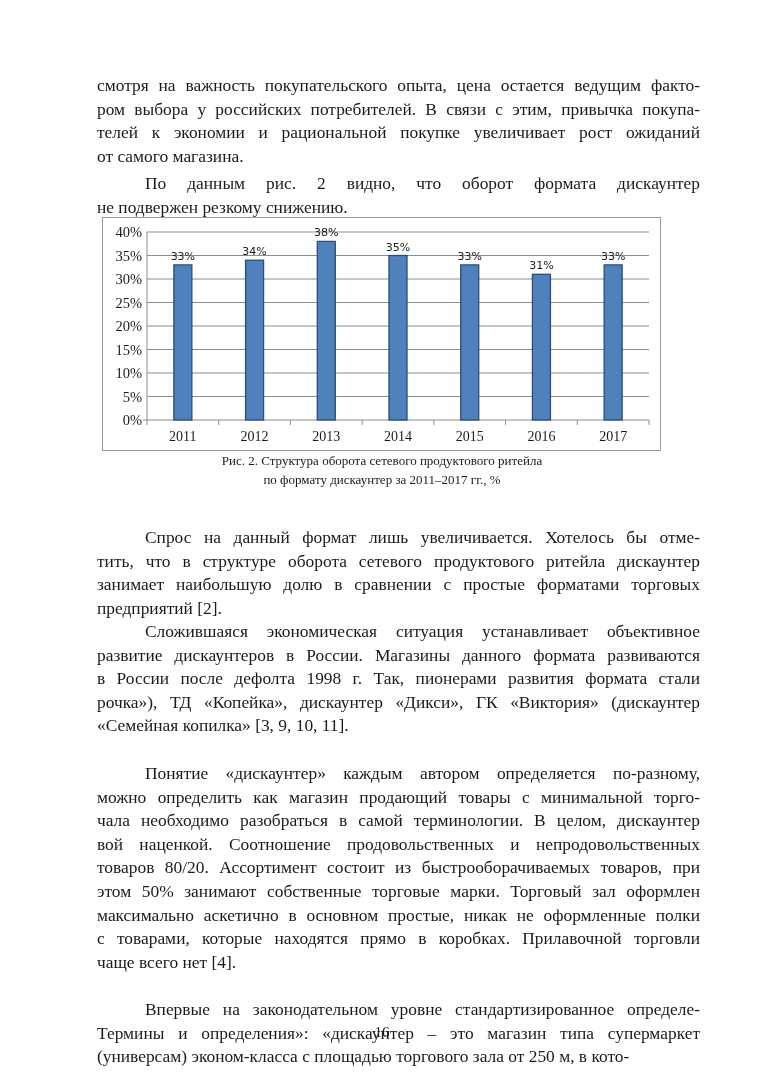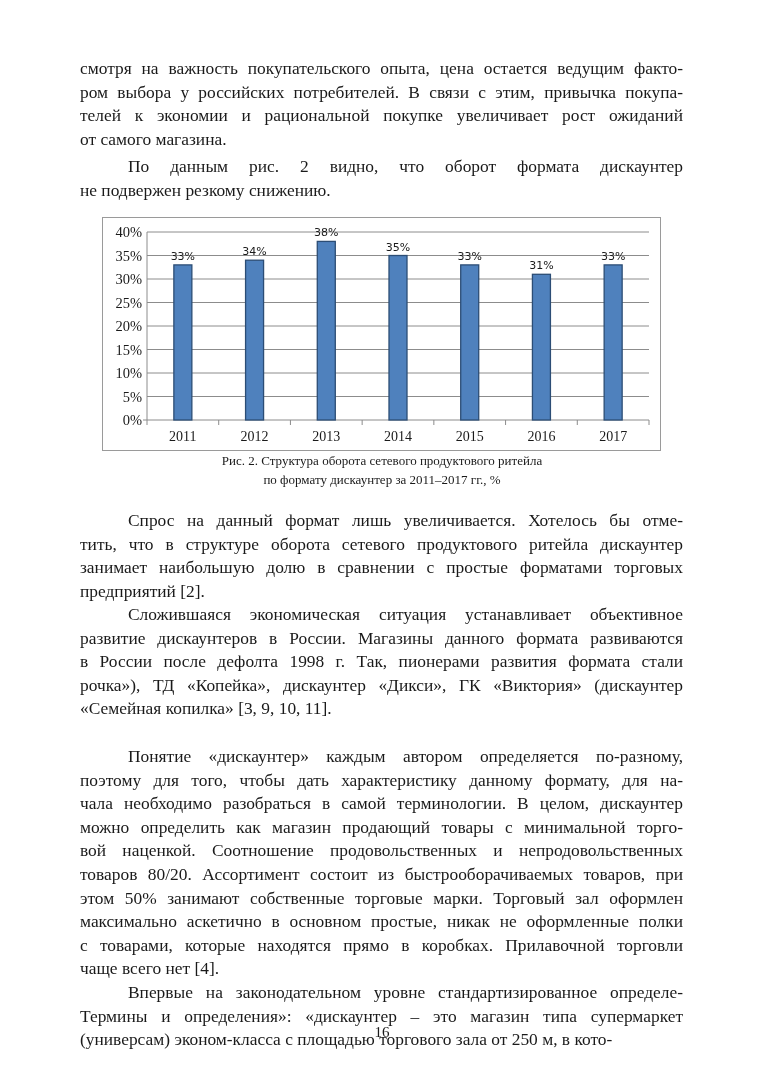--- a/index.html
+++ b/index.html
@@ -1,19 +1,19 @@
 <!DOCTYPE html>
 <html><head>
 <meta charset="utf-8">
 <style>
   html, body { margin: 0; padding: 0; background: #ffffff; }
   body { width: 764px; height: 1080px; position: relative; overflow: hidden;
          font-family: "Liberation Serif", serif; color: #1a1a1a; }
   .para { position: absolute; left: 80px; width: 603px; font-size: 17.4px; line-height: 23.6px;
-          text-align: justify; text-align-last: auto; margin: 0; }
+          text-align: justify; text-align-last: auto; margin: 17px; }
   .line { display: block; text-align: justify; text-align-last: justify; white-space: nowrap; height: 23.6px; }
   .line.last { text-align-last: left; }
   .indent { padding-left: 48px; }
   #chart-frame { position: absolute; left: 102px; top: 217px; width: 559px; height: 234px;
                  border: 1px solid #9a9a9a; box-sizing: border-box; background: #fff; }
   #chart-svg { position: absolute; left: 0; top: 0; }
   .caption { position: absolute; left: 100px; width: 564px; text-align: center; font-size: 13px; line-height: 19px; }
   .pageno { position: absolute; left: 0; width: 764px; top: 1024px; text-align: center; font-size: 15px; }
 </style>
 </head>
@@ -96,23 +96,22 @@
   </div>
 <div id="p1" class="para" style="top:603px;">
     <span class="line indent">Сложившаяся экономическая ситуация устанавливает объективное</span>
     <span class="line">развитие дискаунтеров в России. Магазины данного формата развиваются</span>
     <span class="line">в России после дефолта 1998 г. Так, пионерами развития формата стали</span>
     <span class="line">рочка»), ТД «Копейка», дискаунтер «Дикси», ГК «Виктория» (дискаунтер</span>
     <span class="line last">«Семейная копилка» [3, 9, 10, 11].</span>
   </div>
 <div id="p2" class="para" style="top:745px;">
     <span class="line indent">Понятие «дискаунтер» каждым автором определяется по-разному,</span>
-    <span class="line">поэтому для того, чтобы дать характеристику данному формату, для на-</span>
+    <span class="line">можно определить как магазин продающий товары с минимальной торго-</span>
     <span class="line">чала необходимо разобраться в самой терминологии. В целом, дискаунтер</span>
-    <span class="line">можно определить как магазин продающий товары с минимальной торго-</span>
     <span class="line">вой наценкой. Соотношение продовольственных и непродовольственных</span>
     <span class="line">товаров 80/20. Ассортимент состоит из быстрооборачиваемых товаров, при</span>
     <span class="line">этом 50% занимают собственные торговые марки. Торговый зал оформлен</span>
     <span class="line">максимально аскетично в основном простые, никак не оформленные полки</span>
     <span class="line">с товарами, которые находятся прямо в коробках. Прилавочной торговли</span>
     <span class="line last">чаще всего нет [4].</span>
   </div>
 <div id="p3" class="para" style="top:981px;">
     <span class="line indent">Впервые на законодательном уровне стандартизированное определе-</span>
     <span class="line">Термины и определения»: «дискаунтер – это магазин типа супермаркет</span>

